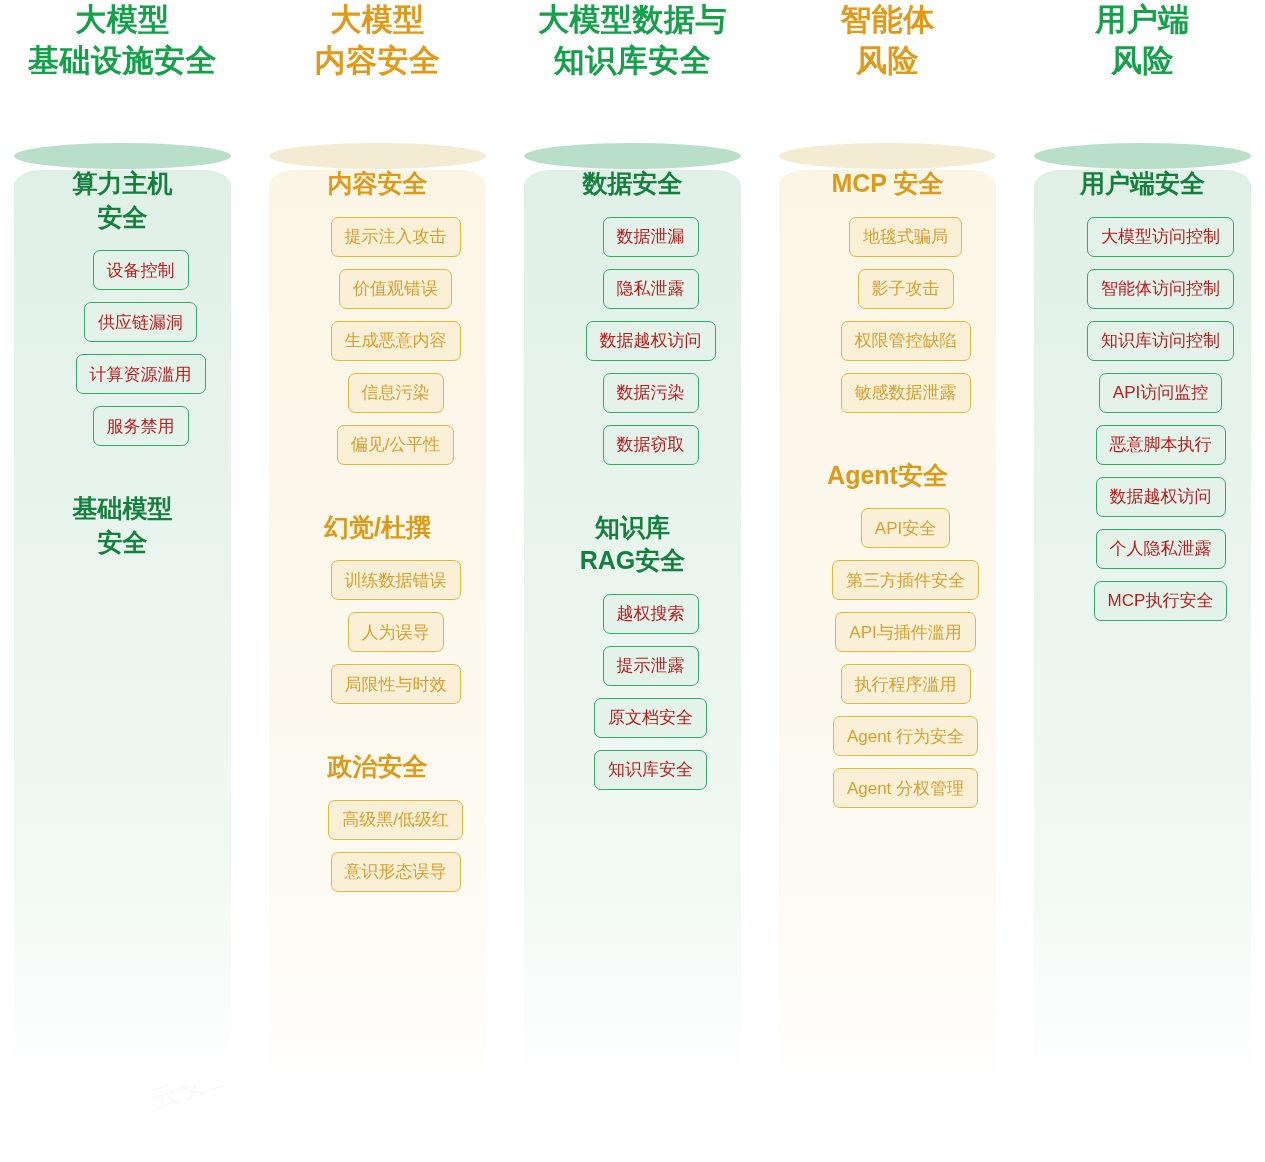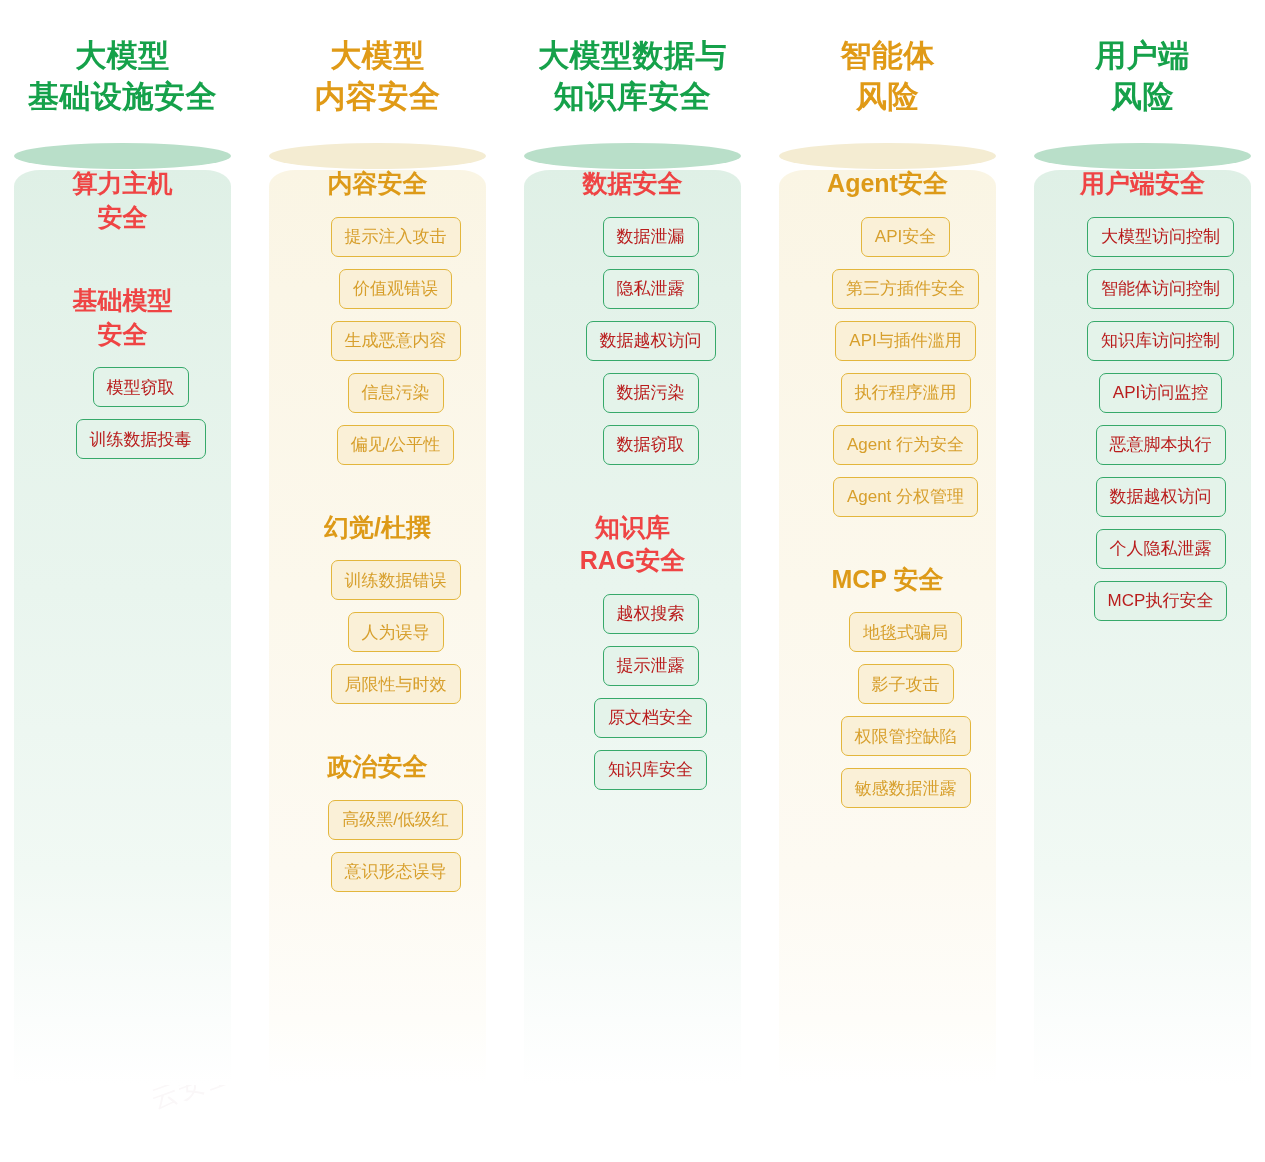--- a/index.html
+++ b/index.html
@@ -43,21 +43,20 @@
   
   .col-heading {
     position: relative;
     z-index: 4;
     width: 100%;
     text-align: center;
     font-size: 31px;
     font-weight: bold;
     line-height: 1.32;
     letter-spacing: 0.5px;
-    padding-top: 36px;
     height: 102px;
     box-sizing: border-box;
     white-space: pre-line;
   }
   .col-heading.green  { color: #15a14a; }
   .col-heading.orange { color: #e09a17; }
 
   
   .pillar-cap {
     position: absolute;
@@ -107,21 +106,21 @@
   .section + .section { margin-top: 34px; }
 
   .section-title {
     text-align: center;
     font-size: 25px;
     font-weight: bold;
     line-height: 1.34;
     margin-bottom: 16px;
     white-space: pre-line;
   }
-  .section-title.green  { color: #ef4444; }
+  .section-title.green  { color: #15803d; }
   .section-title.orange { color: #dd9a18; }
 
   .chips { display: flex; flex-direction: column; align-items: center; width: 100%; margin-left: 36px; }
 
   .chip {
     display: inline-flex;
     align-items: center;
     justify-content: center;
     box-sizing: border-box;
     height: 40px;
@@ -162,28 +161,30 @@
 <div class="board">
   <div class="column">
       <div class="col-heading green">大模型
 基础设施安全</div>
       <div class="pillar-cap green"></div>
       <div class="pillar-body green"></div>
       <div class="col-content">
         <div class="section">
           <div class="section-title green">算力主机
 安全</div>
+          <div class="chips">
+            <div class="chip green">设备控制</div>
+            <div class="chip green">供应链漏洞</div>
+            <div class="chip green">计算资源滥用</div>
+            <div class="chip green">服务禁用</div>
+          </div>
         </div>
         <div class="section">
           <div class="section-title green">基础模型
 安全</div>
-          <div class="chips">
-            <div class="chip green">模型窃取</div>
-            <div class="chip green">训练数据投毒</div>
-          </div>
         </div>
       </div>
     </div>
     <div class="column">
       <div class="col-heading orange">大模型
 内容安全</div>
       <div class="pillar-cap orange"></div>
       <div class="pillar-body orange"></div>
       <div class="col-content">
         <div class="section">
@@ -240,38 +241,38 @@
           </div>
         </div>
       </div>
     </div>
     <div class="column">
       <div class="col-heading orange">智能体
 风险</div>
       <div class="pillar-cap orange"></div>
       <div class="pillar-body orange"></div>
       <div class="col-content">
+        <div class="section">
+          <div class="section-title orange">MCP 安全</div>
+          <div class="chips">
+            <div class="chip orange">地毯式骗局</div>
+            <div class="chip orange">影子攻击</div>
+            <div class="chip orange">权限管控缺陷</div>
+            <div class="chip orange">敏感数据泄露</div>
+          </div>
+        </div>
         <div class="section">
           <div class="section-title orange">Agent安全</div>
           <div class="chips">
             <div class="chip orange">API安全</div>
             <div class="chip orange">第三方插件安全</div>
             <div class="chip orange">API与插件滥用</div>
             <div class="chip orange">执行程序滥用</div>
             <div class="chip orange">Agent 行为安全</div>
             <div class="chip orange">Agent 分权管理</div>
-          </div>
-        </div>
-        <div class="section">
-          <div class="section-title orange">MCP 安全</div>
-          <div class="chips">
-            <div class="chip orange">地毯式骗局</div>
-            <div class="chip orange">影子攻击</div>
-            <div class="chip orange">权限管控缺陷</div>
-            <div class="chip orange">敏感数据泄露</div>
           </div>
         </div>
       </div>
     </div>
     <div class="column">
       <div class="col-heading green">用户端
 风险</div>
       <div class="pillar-cap green"></div>
       <div class="pillar-body green"></div>
       <div class="col-content">

